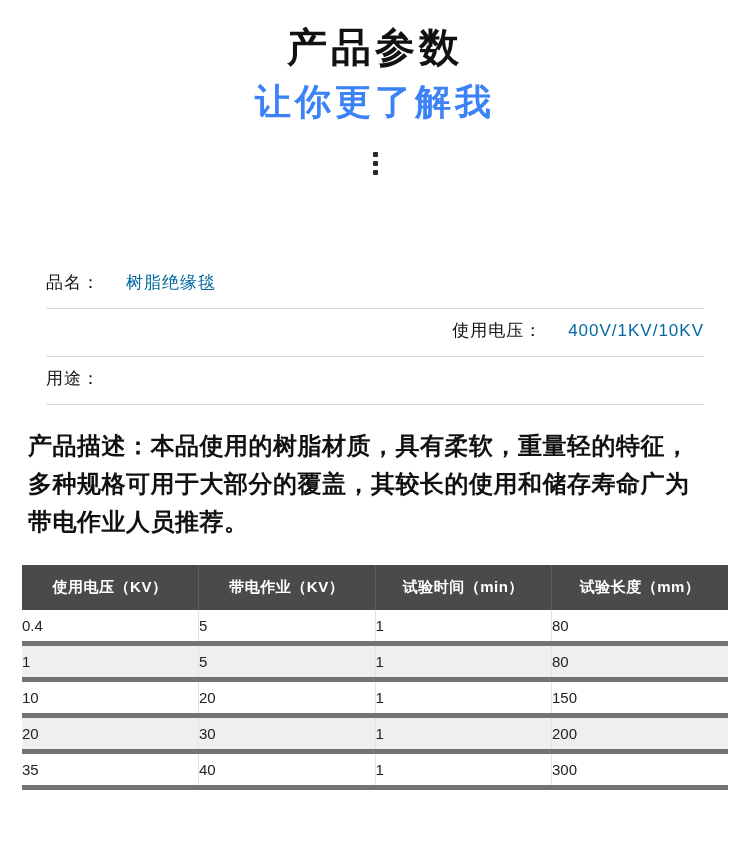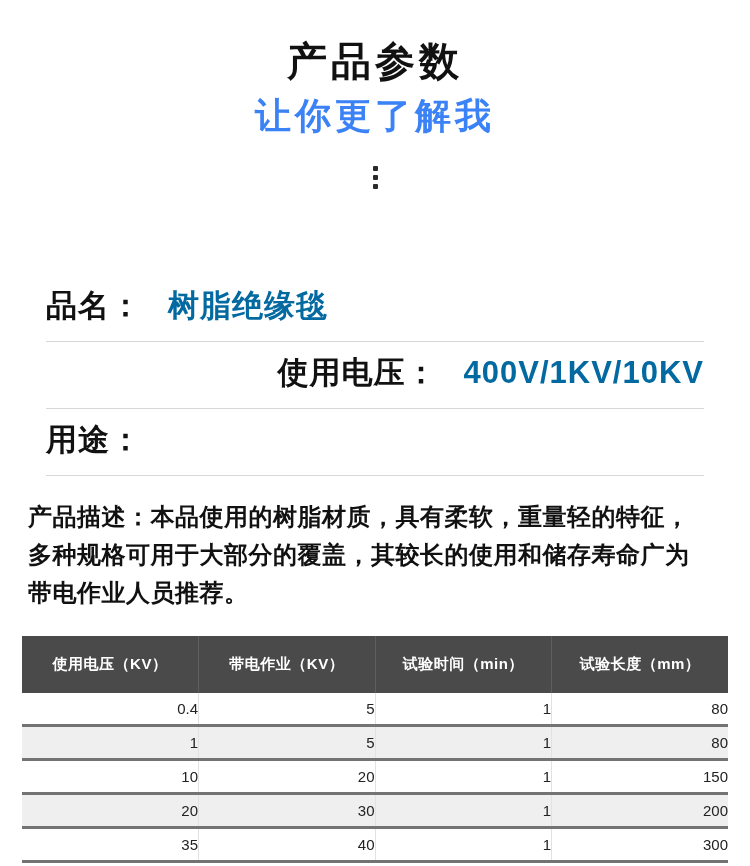--- a/index.html
+++ b/index.html
@@ -31,21 +31,21 @@
   .corner-rod::after {
     content: "";
     position: absolute;
     left: 0; top: 0;
     width: 26px; height: 26px;
     border-radius: 50%;
     background: radial-gradient(circle at 35% 35%, #4a4a4a, #111);
   }
 
   .header {
-    padding-top: 36px;
+    padding-top: 22px;
     text-align: center;
   }
   .title-main {
     font-size: 40px;
     font-weight: 700;
     letter-spacing: 4px;
     line-height: 1.28;
     color: #111;
   }
   .title-sub {
@@ -70,22 +70,22 @@
   }
 
   .specs {
     margin: 86px 46px 0 46px;
   }
   .spec-row {
     display: flex;
     align-items: flex-end;
     border-bottom: 1px solid #d8d8d8;
     padding: 10px 0 14px 0;
-    font-size: 31px;
-    font-weight: 700;
+    font-size: 17px;
+    font-weight: 400;
     letter-spacing: 1px;
   }
   .spec-row .cell {
     display: flex;
     align-items: baseline;
     white-space: nowrap;
   }
   .spec-row .cell-left { flex: 0 0 auto; }
   .spec-row .cell-right { margin-left: auto; }
   .spec-label { color: #111; }
@@ -107,32 +107,32 @@
     width: 706px;
     border-collapse: collapse;
     table-layout: fixed;
     font-size: 15px;
   }
   table.param-table th {
     background: #4a4a4a;
     color: #ffffff;
     font-weight: 700;
     font-size: 15px;
-    padding: 19px 0;
+    padding: 13px 0;
     border-right: 1px solid #5e5e5e;
     letter-spacing: 0.5px;
   }
   table.param-table th:last-child { border-right: none; }
   table.param-table td {
-    text-align: right;
+    text-align: left;
     padding: 7px 0;
     font-size: 15px;
     color: #222;
     border-right: 1px solid #e2e2e2;
-    border-bottom: 3px solid #737373;
+    border-bottom: 5px solid #737373;
   }
   table.param-table td:last-child { border-right: none; }
   table.param-table tr.alt td { background: #efefef; }
   table.param-table tr.plain td { background: #ffffff; }
 </style>
 </head>
 <body>
 
 <div class="corner-rod"></div>
 

